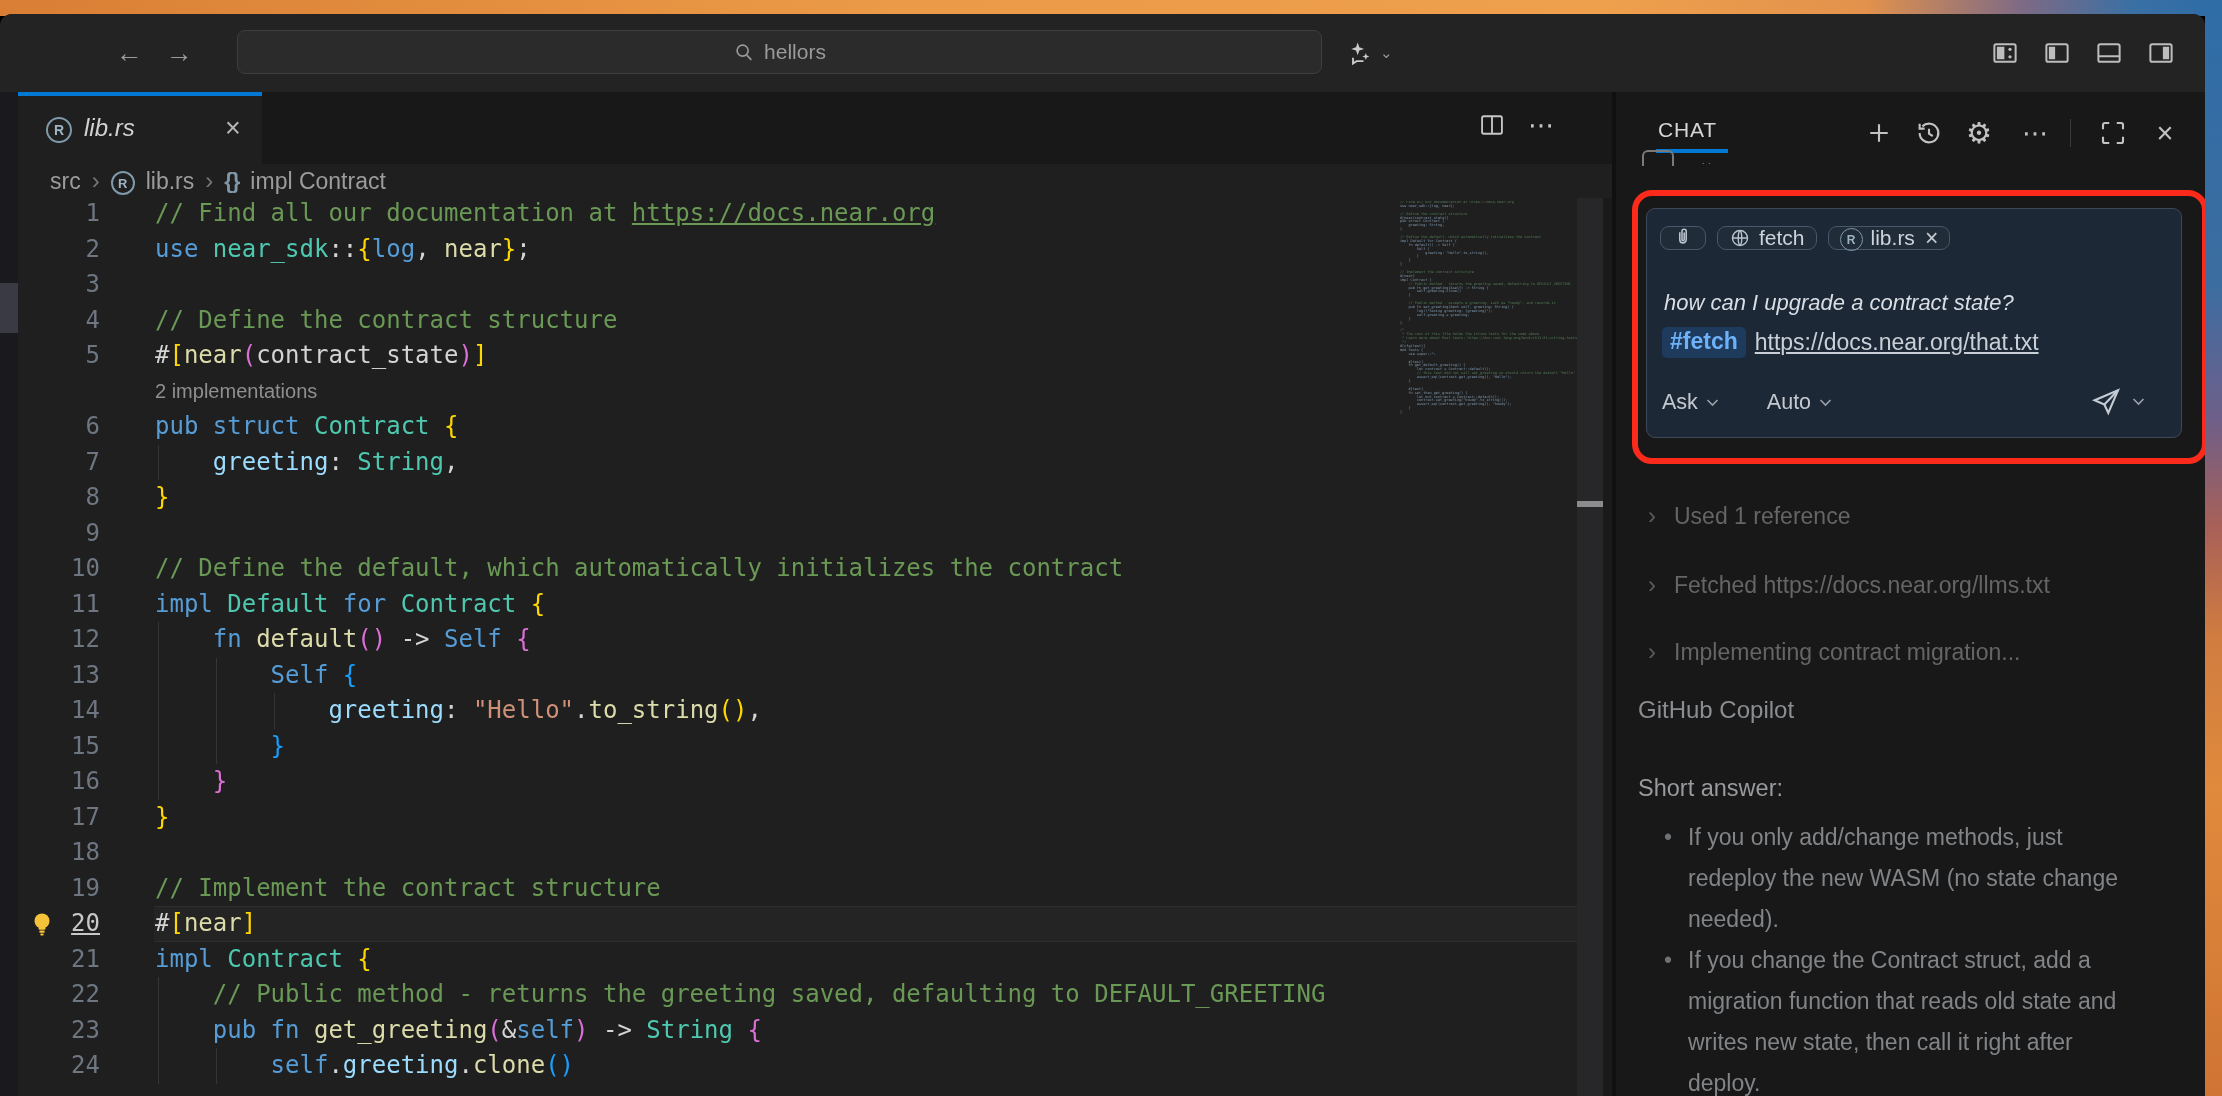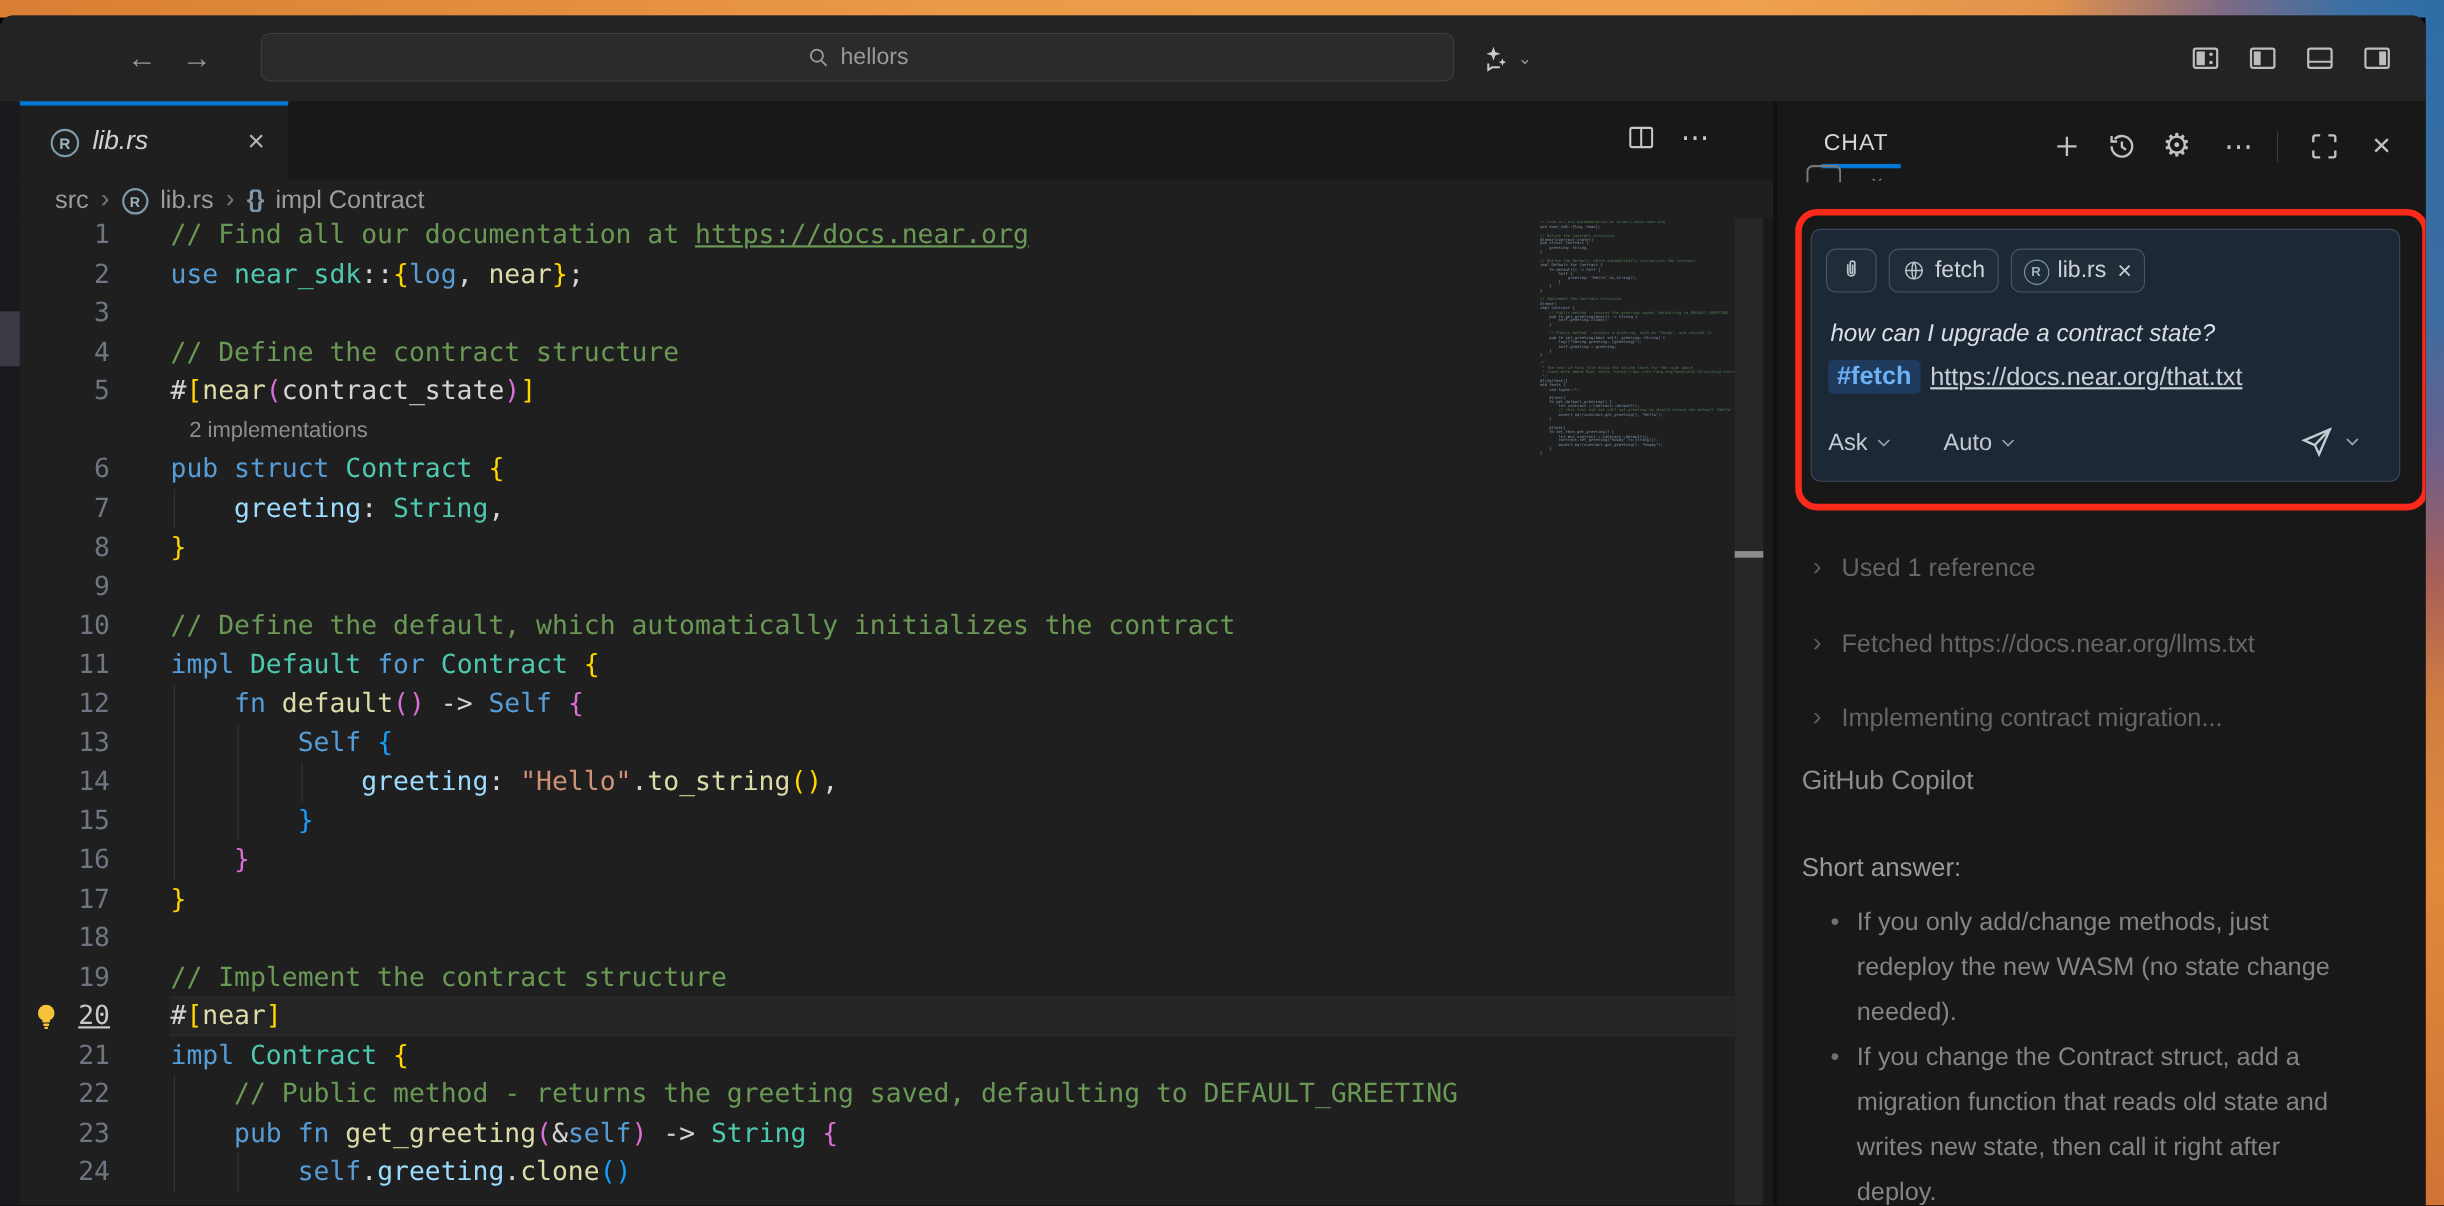--- a/index.html
+++ b/index.html
@@ -37,21 +37,21 @@
   .bc-braces{color:#7f97a6;font-size:22px;font-weight:bold;letter-spacing:-1px;}
   
   #left-strip{left:0;top:78px;width:18px;height:1004px;background:#1a1a1e;}
   #left-strip-thumb{left:0;top:269px;width:18px;height:50px;background:#3a3a44;}
   
   #code-layer{left:0;top:0;width:1612px;height:1082px;font-family:"DejaVu Sans Mono",monospace;font-size:24px;}
   .code-line{position:absolute;left:0;height:35.5px;line-height:35.5px;white-space:pre;width:1600px;}
   .code-line .ln{position:absolute;left:0;width:100px;text-align:right;color:#6e7681;}
   .code-line .ln.active{color:#c8c8c8;text-decoration:underline;}
   .code-line .ct{position:absolute;left:155px;}
-  .lens{position:absolute;left:172px;height:35.5px;line-height:35.5px;
+  .lens{position:absolute;left:155px;height:35.5px;line-height:35.5px;
     font-family:"Liberation Sans",sans-serif;font-size:20px;color:#8f8f8f;}
   #current-line{left:154px;top:892.25px;width:1423px;height:33.5px;background:#242424;
     border-top:1px solid #2d2d2d;border-bottom:1px solid #2d2d2d;}
   .tok-cm{color:#6A9955;} .tok-lk{color:#6A9955;text-decoration:underline;}
   .tok-kw{color:#569CD6;} .tok-ty{color:#4EC9B0;} .tok-fn{color:#DCDCAA;}
   .tok-pr{color:#9CDCFE;} .tok-st{color:#CE9178;} .tok-tx{color:#D4D4D4;}
   .tok-b1{color:#FFD700;} .tok-b2{color:#DA70D6;} .tok-b3{color:#179FFF;}
   .indent-guide{position:absolute;width:1px;background:#353535;}
   #bulb{left:27px;top:895px;width:30px;height:30px;}
   
@@ -72,21 +72,21 @@
   .glyph-icon{font-size:26px;line-height:30px;text-align:center;}
   
   #frag-box{left:1642px;top:136px;width:28px;height:14px;border:2px solid #7a7a7a;border-bottom:none;
     border-radius:6px 6px 0 0;}
   #frag-chevron{left:1698px;top:136px;width:18px;height:14px;overflow:hidden;color:#8a8a8a;font-size:20px;line-height:22px;}
   
   #red-box{left:1632px;top:176px;width:564px;height:262px;border:6px solid #fc2a1a;border-radius:20px;z-index:6;}
   #input-card{left:1646px;top:194px;width:536px;height:230px;background:#1d2836;
     border:1.5px solid #3d4958;border-radius:9px;box-sizing:border-box;}
   #chips{left:1660px;top:212px;display:flex;gap:11px;align-items:center;}
-  .chip{height:40px;display:flex;align-items:center;gap:8px;padding:0 11px;border:1.5px solid #4b5666;
+  .chip{height:24px;display:flex;align-items:center;gap:8px;padding:0 11px;border:1.5px solid #4b5666;
     border-radius:9px;color:#ccd3dc;font-size:21px;box-sizing:border-box;background:rgba(255,255,255,.02);}
   .chip svg{color:#b9c3cd;}
   .chip .rust-badge{width:23px;height:23px;font-size:12px;border-width:1.5px;}
   .chip-close{color:#c3cad2;font-size:23px;margin-left:2px;}
   #question{left:1664px;top:276px;font-size:22px;color:#d9dee5;font-style:italic;}
   #fetch-line{left:1662px;top:311px;height:34px;display:flex;align-items:center;gap:9px;font-size:23px;}
   #fetch-tag{background:#1e3a5c;color:#6db2f8;padding:1px 8px 3px 8px;border-radius:5px;font-weight:bold;}
   #fetch-url{color:#c9cfd7;text-decoration:underline;}
   #mode-row{left:1662px;top:371px;width:500px;height:34px;display:flex;align-items:center;color:#c3c9d1;font-size:21.5px;}
   .mini-chevron{margin-left:8px;color:#9aa0a8;}

